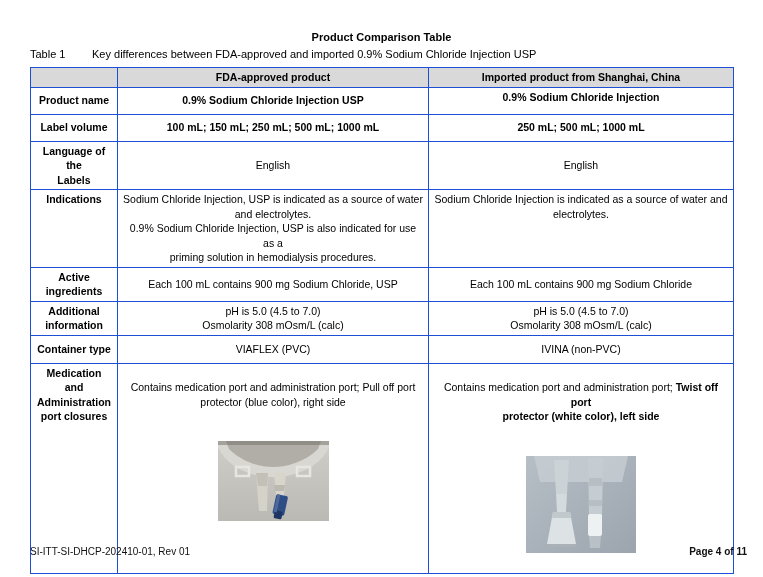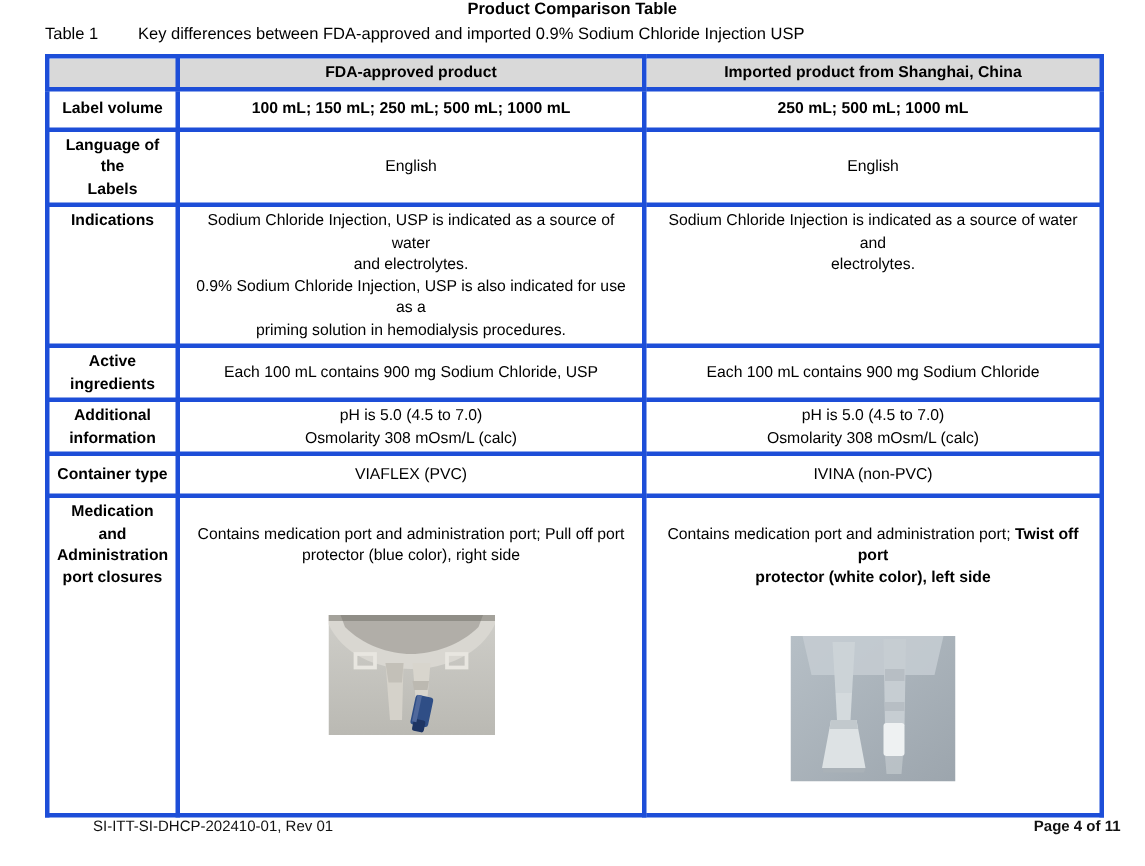--- a/index.html
+++ b/index.html
@@ -1,49 +1,49 @@
 <!DOCTYPE html>
 <html><head>
 <meta charset="utf-8">
 <style>
   html,body{margin:0;padding:0;}
   body{
     width:763px;height:577px;background:#ffffff;position:relative;
     font-family:"Liberation Sans",sans-serif;color:#000;overflow:hidden;
   }
   .doc-title{
-    text-align:center;font-size:11px;font-weight:bold;
+    padding-top:31px;text-align:center;font-size:11px;font-weight:bold;
   }
   .table-caption{
     margin:5px 0 0 30px;font-size:11px;font-weight:normal;white-space:nowrap;
   }
   .table-caption .cap-label{display:inline-block;width:62px;}
   table.cmp{
     border-collapse:collapse;table-layout:fixed;
     margin:7px 0 0 30px;width:703px;
   }
   table.cmp td,table.cmp th{
-    border:3px solid #1d4ed8;
+    border:1px solid #1d4ed8;
     font-size:10.5px;line-height:14.5px;
     padding:2px 5px;vertical-align:middle;
     text-align:center;white-space:pre-line;
     overflow:hidden;
   }
   table.cmp th{background:#d9d9d9;font-weight:bold;}
   th.ghost{border:none;background:transparent;}
   td.rowlabel{
     text-align:left;font-weight:bold;padding-left:4px;padding-right:2px;
   }
   td.b{font-weight:bold;}
   .vtop{vertical-align:top !important;}
   tr.ports td{vertical-align:top;}
   tr.ports td .bold-part{font-weight:bold;}
   .photo-wrap{margin-top:3px;}
   .footer-left{
-    position:absolute;left:30px;top:546px;font-size:10px;color:#111;margin-left:32px;
+    position:absolute;left:30px;top:546px;font-size:10px;color:#111;
   }
   .footer-right{
     position:absolute;right:16px;top:546px;font-size:10px;font-weight:bold;color:#111;
   }
 </style>
 </head>
 <body>
 
 <div class="doc-title">Product Comparison Table</div>
 
@@ -55,20 +55,25 @@
   <colgroup>
     <col style="width:87px">
     <col style="width:311px">
     <col style="width:305px">
   </colgroup>
   <tbody>
       <tr style="height:19px">
     <th class="ghost"></th>
     <th>FDA-approved product</th>
     <th>Imported product from Shanghai, China</th>
+  </tr>
+  <tr style="height:27px">
+    <td class="rowlabel">Product name</td>
+    <td class="b">0.9% Sodium Chloride Injection USP</td>
+    <td class="b vtop">0.9% Sodium Chloride Injection</td>
   </tr>
   <tr style="height:27px">
     <td class="rowlabel">Label volume</td>
     <td class="b">100 mL; 150 mL; 250 mL; 500 mL; 1000 mL</td>
     <td class="b">250 mL; 500 mL; 1000 mL</td>
   </tr>
   <tr style="height:36px">
     <td class="rowlabel">Language of the
 Labels</td>
     <td>English</td>

